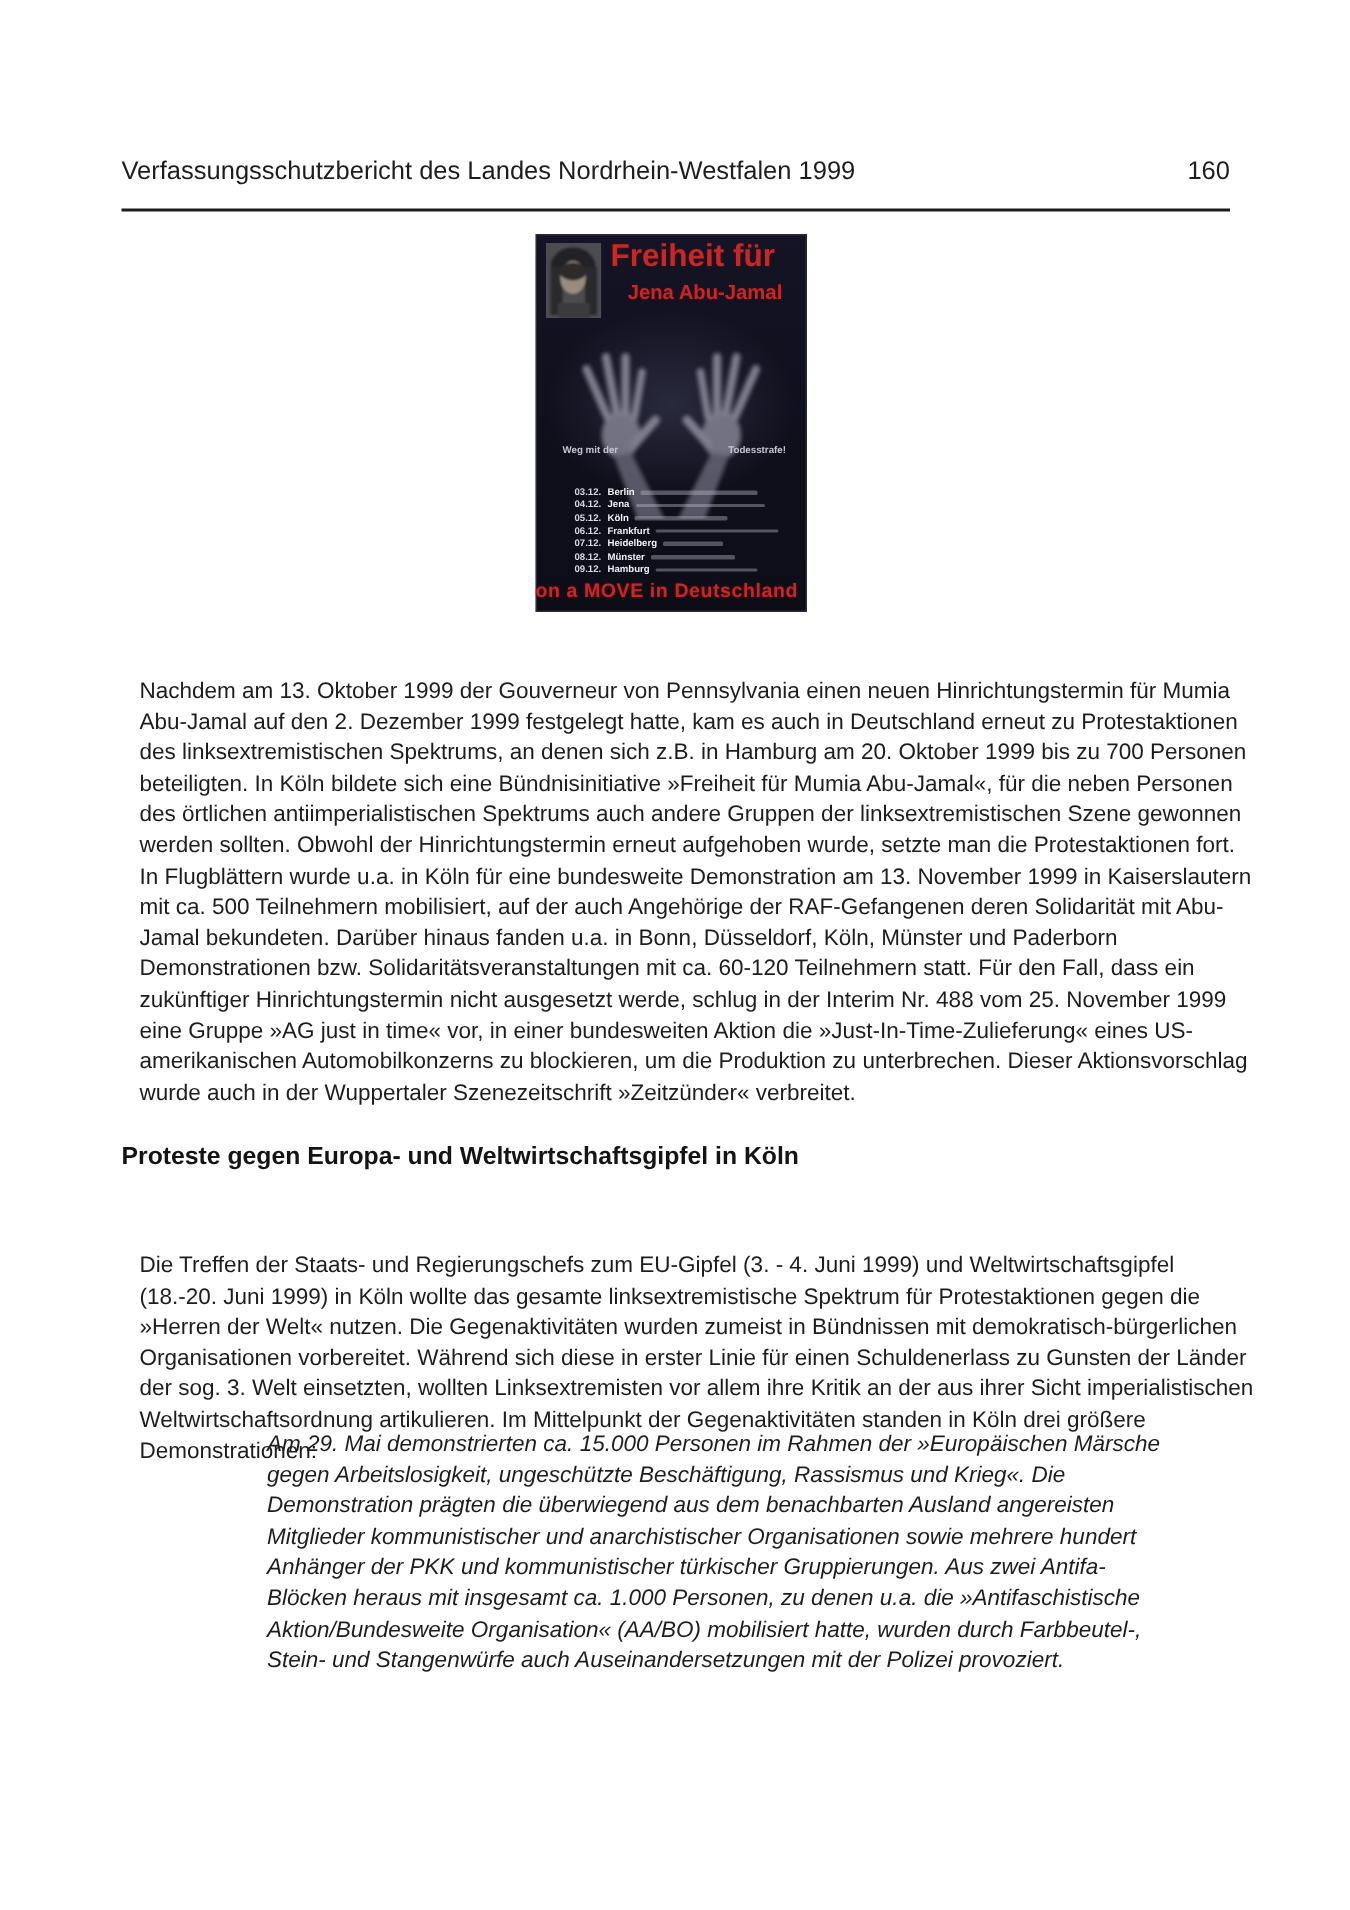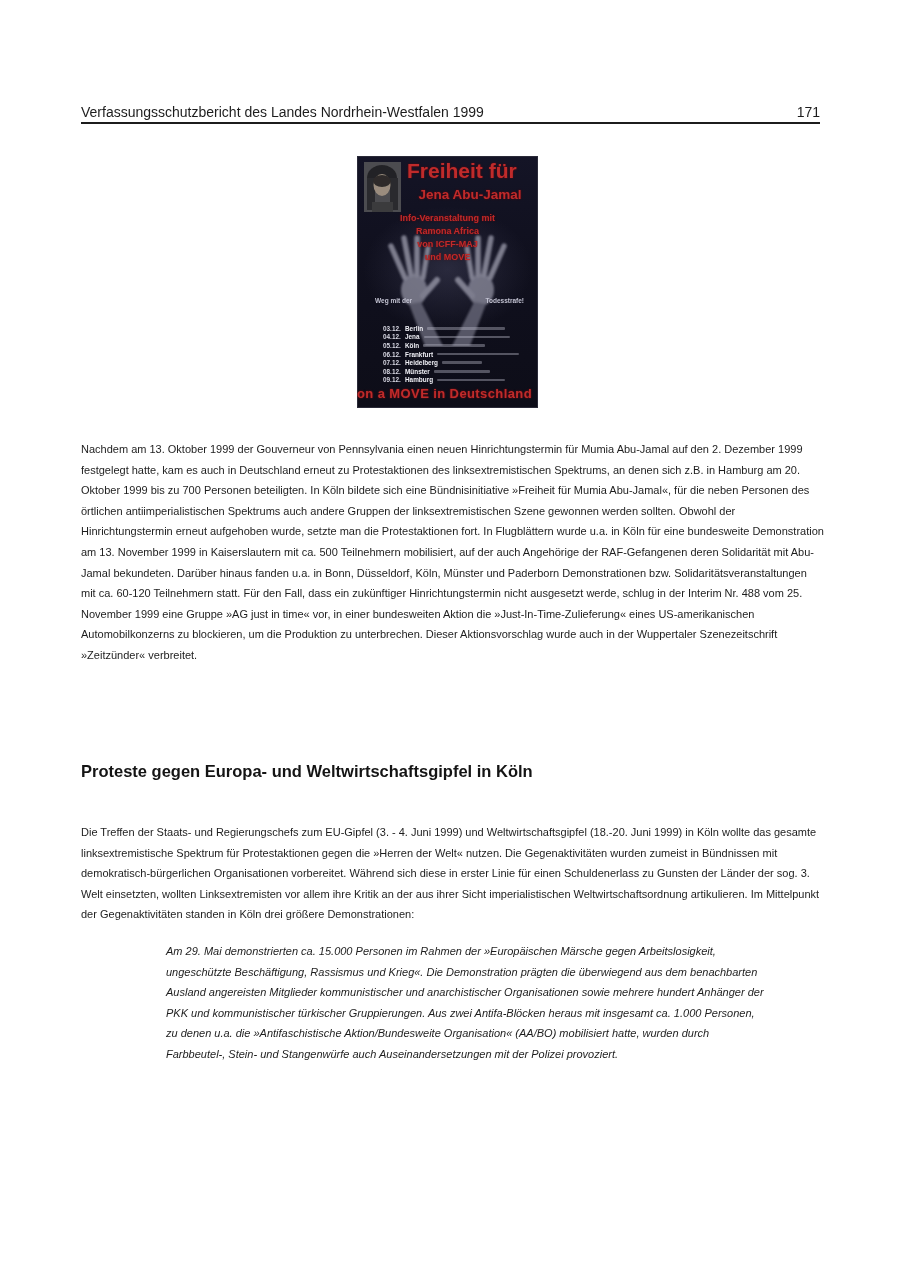--- a/index.html
+++ b/index.html
@@ -13,22 +13,22 @@
     width:900px;height:1273px;
     background:var(--page_bg,#ffffff);
     color:var(--text,#1d1d1d);
     overflow:hidden;
   }
 
   
   .header{
     position:absolute;left:81px;top:104px;width:739px;
     display:flex;justify-content:space-between;align-items:flex-end;
-    font-size:14px;
-    padding-bottom:2px;
+    font-size:17px;
+    padding-bottom:15px;
     border-bottom:2px solid #1c1c1c;
   }
 
   
   .figure{position:absolute;left:357px;top:156px;width:180px;}
   .poster{
     position:relative;width:181px;height:252px;
     background:
       radial-gradient(ellipse 120px 90px at 50% 45%, rgba(90,90,120,.35), rgba(0,0,0,0) 70%),
       linear-gradient(180deg,#141426 0%,#10101e 40%,#0d0d18 100%);
@@ -73,39 +73,39 @@
 
   .caption{
     margin-top:5px;padding-left:8px;
     font-family:"Liberation Serif", serif;font-style:italic;
     font-size:14.5px;line-height:19px;color:#2e2e2e;
   }
 
   
   .para{
     position:absolute;left:81px;width:743px;
-    font-size:11px;line-height:20.6px;
-    margin:0;color:#1d1d1d;
+    font-size:15px;line-height:20.6px;
+    margin:12px;color:#1d1d1d;
   }
   .p1{top:439px;}
   .section-heading{
     position:absolute;left:81px;top:762px;width:743px;margin:0;
     font-size:16.5px;font-weight:bold;color:#141414;
   }
   .p2{top:822px;}
   .p3{top:941px;left:166px;width:599px;font-style:italic;}
 </style>
 </head>
 <body>
 
 <div class="page">
 
   <div class="header">
     <span>Verfassungsschutzbericht des Landes Nordrhein-Westfalen 1999</span>
-    <span>171</span>
+    <span>160</span>
   </div>
 
   <div class="figure">
     <div class="poster">
 
       <div class="poster-photo">
         <svg width="37" height="50" viewBox="0 0 37 50" aria-hidden="true">
           <defs>
               <filter id="pb">
                 <feGaussianBlur stdDeviation="0.7"></feGaussianBlur>
@@ -119,26 +119,20 @@
             <ellipse cx="18" cy="23" rx="8.5" ry="11" fill="#9a8c7e"></ellipse>
             <ellipse cx="18" cy="19" rx="9" ry="6" fill="#2e2c2a"></ellipse>
             <rect x="8" y="40" width="21" height="10" fill="#3a3a3e"></rect>
           </g>
         </svg>
       </div>
 
       <div class="poster-title1">Freiheit für</div>
       <div class="poster-title2">Jena Abu-Jamal</div>
 
-      <div class="poster-sub">
-        <div>Info-Veranstaltung mit</div>
-        <div>Ramona Africa</div>
-        <div>von ICFF-MAJ</div>
-        <div>und MOVE</div>
-      </div>
 
       <div class="hands">
         <svg width="181" height="130" viewBox="0 0 181 130" aria-hidden="true">
           <defs>
             <filter id="hb">
                 <feGaussianBlur stdDeviation="1.3"></feGaussianBlur>
               </filter>
             <g id="hand">
               <ellipse cx="57" cy="74" rx="13" ry="16" fill="#8d8d9e"></ellipse>
               <g stroke="#9b9bac" fill="none" stroke-linecap="round">

